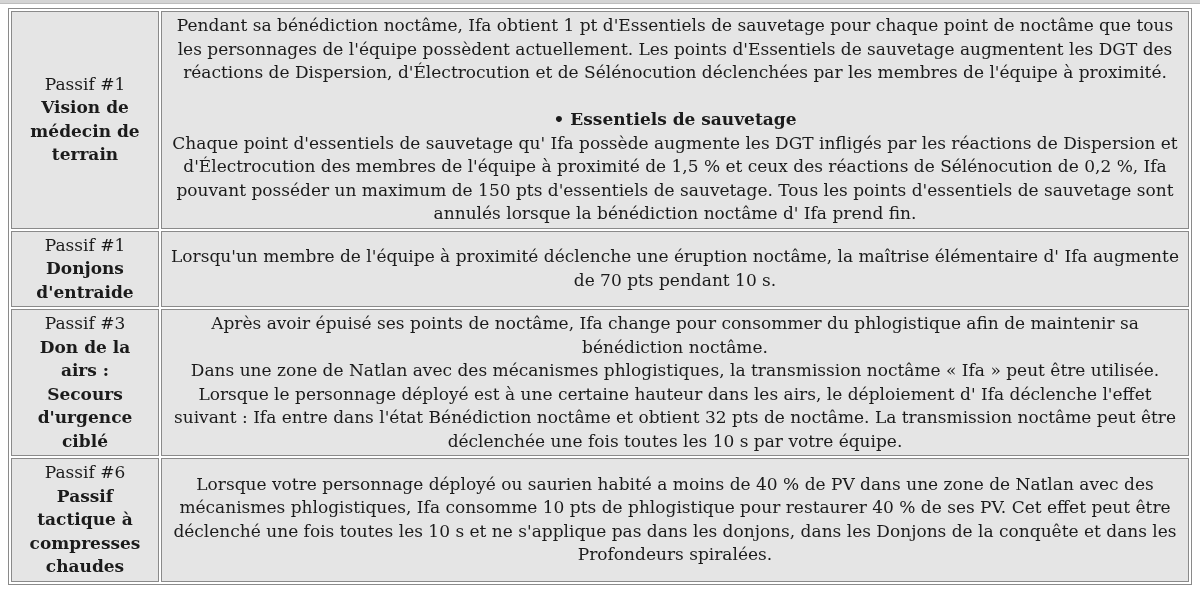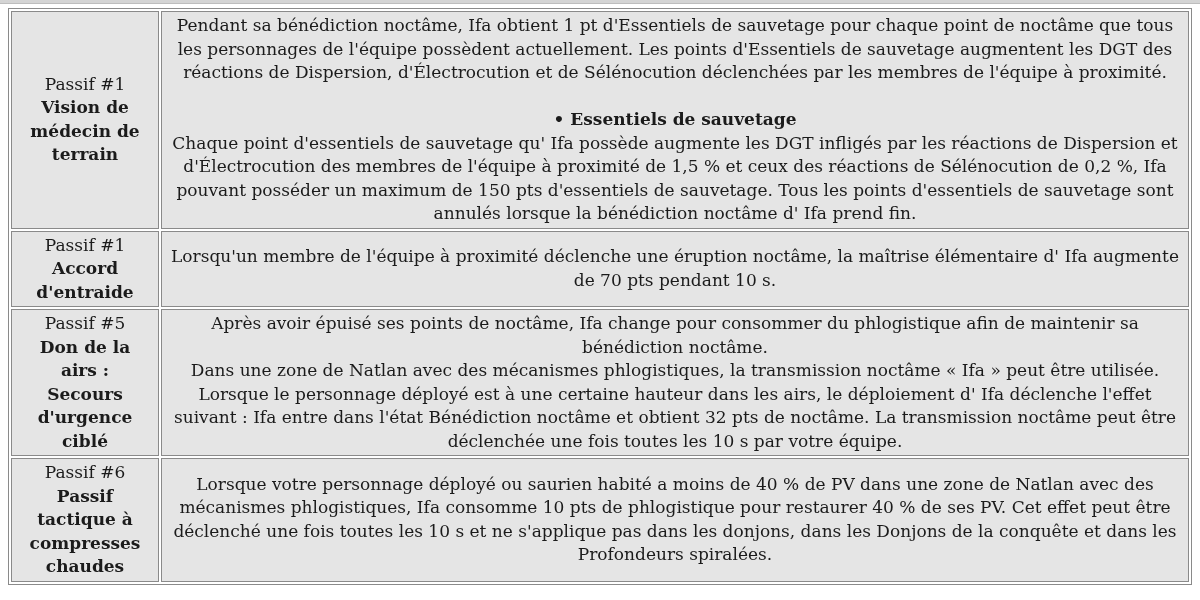--- a/index.html
+++ b/index.html
@@ -61,29 +61,29 @@
       </td>
       <td>
         <div class="desc-block">Pendant sa bénédiction noctâme, Ifa obtient 1 pt d'Essentiels de sauvetage pour chaque point de noctâme que tous les personnages de l'équipe possèdent actuellement. Les points d'Essentiels de sauvetage augmentent les DGT des réactions de Dispersion, d'Électrocution et de Sélénocution déclenchées par les membres de l'équipe à proximité.</div>
         <div class="desc-block bullet-heading">• Essentiels de sauvetage</div>
         <div class="desc-block">Chaque point d'essentiels de sauvetage qu' Ifa possède augmente les DGT infligés par les réactions de Dispersion et d'Électrocution des membres de l'équipe à proximité de 1,5 % et ceux des réactions de Sélénocution de 0,2 %, Ifa pouvant posséder un maximum de 150 pts d'essentiels de sauvetage. Tous les points d'essentiels de sauvetage sont annulés lorsque la bénédiction noctâme d' Ifa prend fin.</div>
       </td>
     </tr>
     <tr>
       <td class="cell-left">
         <div>Passif #1</div>
-        <div class="passive-name">Accord d'entraide</div>
+        <div class="passive-name">Donjons d'entraide</div>
       </td>
       <td>
         <div class="desc-block">Lorsqu'un membre de l'équipe à proximité déclenche une éruption noctâme, la maîtrise élémentaire d' Ifa augmente de 70 pts pendant 10 s.</div>
       </td>
     </tr>
     <tr>
       <td class="cell-left">
-        <div>Passif #5</div>
+        <div>Passif #3</div>
         <div class="passive-name">Don de la airs : Secours d'urgence ciblé</div>
       </td>
       <td>
         <div class="desc-block">Après avoir épuisé ses points de noctâme, Ifa change pour consommer du phlogistique afin de maintenir sa bénédiction noctâme.</div>
         <div class="desc-block">Dans une zone de Natlan avec des mécanismes phlogistiques, la transmission noctâme « Ifa » peut être utilisée. Lorsque le personnage déployé est à une certaine hauteur dans les airs, le déploiement d' Ifa déclenche l'effet suivant : Ifa entre dans l'état Bénédiction noctâme et obtient 32 pts de noctâme. La transmission noctâme peut être déclenchée une fois toutes les 10 s par votre équipe.</div>
       </td>
     </tr>
     <tr>
       <td class="cell-left">
         <div>Passif #6</div>

